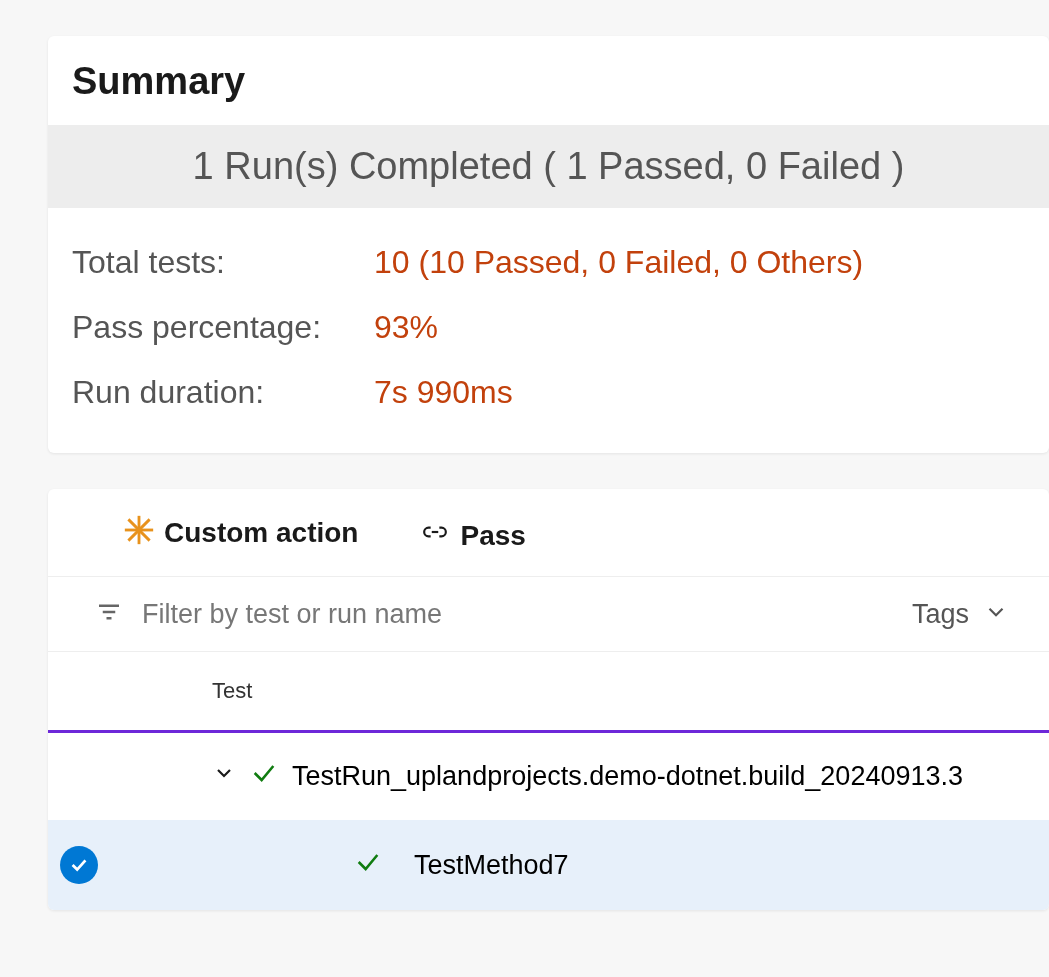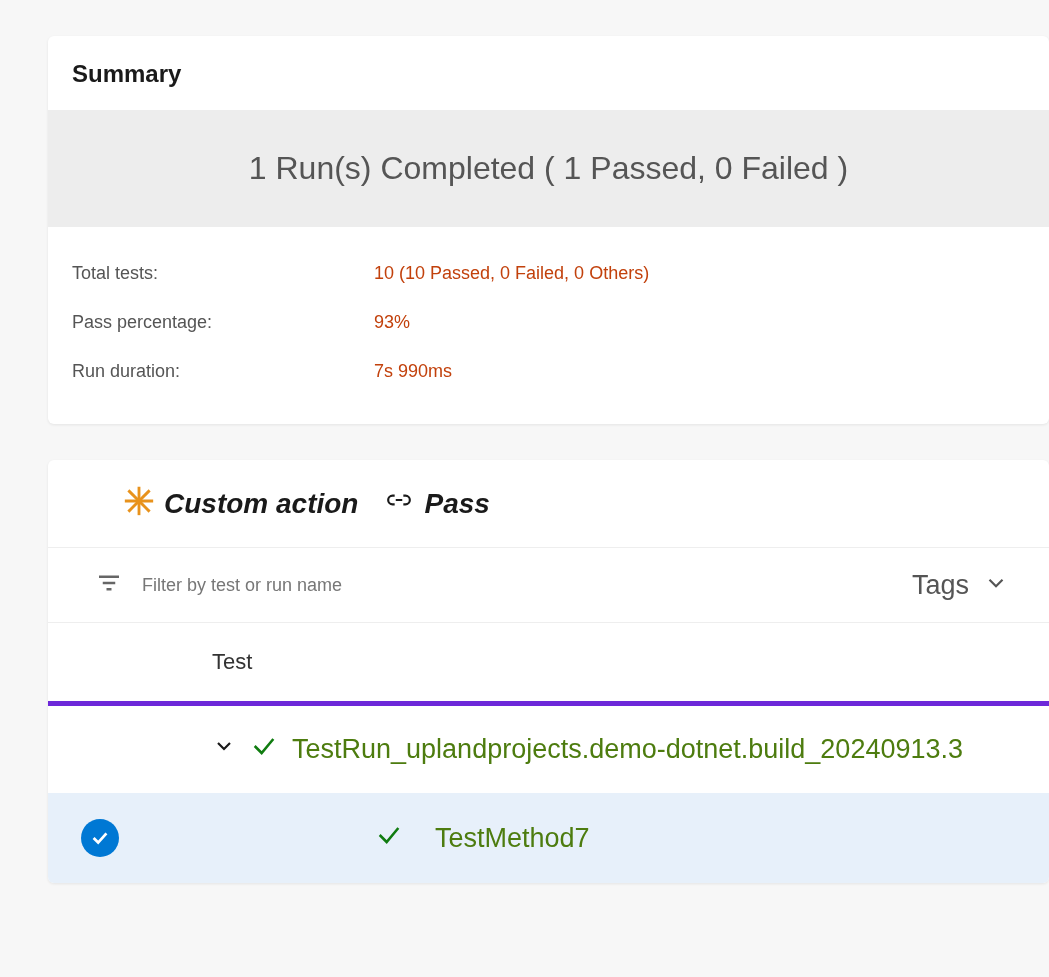--- a/index.html
+++ b/index.html
@@ -13,39 +13,39 @@
   }
   .card {
     background: #fff;
     margin-left: 48px;
     margin-top: 36px;
     border-radius: 6px;
     box-shadow: 0 1px 3px rgba(0,0,0,0.08);
     overflow: hidden;
   }
   .summary-title {
-    font-size: 24px;
+    font-size: 38px;
     font-weight: 600;
     padding: 24px 21px 22px 24px;
     color: #1a1a1a;
   }
   .runs-banner {
     background: #ededed;
     color: #555;
-    font-size: 32px;
+    font-size: 38px;
     font-weight: 400;
     text-align: center;
-    padding: 40px 12px;
+    padding: 20px 12px;
   }
   .stats {
     padding: 22px 24px 28px 24px;
   }
   .stat-row {
     display: flex;
-    font-size: 18px;
+    font-size: 32px;
     padding: 14px 0;
   }
   .stat-label {
     color: #555;
     width: 302px;
     flex-shrink: 0;
   }
   .stat-value {
     color: #c2410c;
   }
@@ -53,25 +53,24 @@
   .card2 {
     background: #fff;
     margin-left: 48px;
     margin-top: 36px;
     border-radius: 6px;
     box-shadow: 0 1px 3px rgba(0,0,0,0.08);
     overflow: hidden;
   }
   .toolbar {
     display: flex;
-    align-items: center;
-    gap: 24px;
+    align-items: flex-end;
+    gap: 60px;
     padding: 24px 24px;
     border-bottom: 1px solid #eee;
-    font-style: italic;
   }
   .toolbar-item {
     display: flex;
     align-items: center;
     gap: 8px;
     font-size: 28px;
     font-weight: 600;
     color: #1a1a1a;
     cursor: pointer;
   }
@@ -86,56 +85,56 @@
     align-items: center;
     padding: 20px 24px;
     border-bottom: 1px solid #eee;
     gap: 18px;
   }
   .filter-icon { color: #666; }
   .filter-input {
     flex: 1;
     border: none;
     outline: none;
-    font-size: 18px;
+    font-size: 27px;
     color: #666;
     font-family: inherit;
     background: transparent;
   }
   .filter-input::placeholder { color: #777; }
   .dropdown-filter {
     display: flex;
     align-items: flex-start;
     gap: 14px;
     color: #555;
     font-size: 27px;
     cursor: pointer;
     padding-right: 16px;
   }
 
   .column-header {
     font-size: 22px;
     color: #333;
     padding: 26px 0 26px 164px;
-    border-bottom: 5px solid #6d28d9;
+    border-bottom: 3px solid #6d28d9;
   }
 
   .tree-row {
     display: flex;
     align-items: center;
     padding: 26px 0 26px 164px;
     gap: 14px;
     font-size: 27px;
-    color: #4d7c0f;
+    color: #000000;
     white-space: nowrap;
     overflow: hidden;
   }
   .tree-row-selected {
     background: #e7f0fa;
-    padding-left: 33px;
+    padding-left: 12px;
     gap: 32px;
   }
   .blue-check {
     width: 38px; height: 38px;
     background: #0078d4;
     border-radius: 50%;
     display: flex;
     align-items: center;
     justify-content: center;
     flex-shrink: 0;

